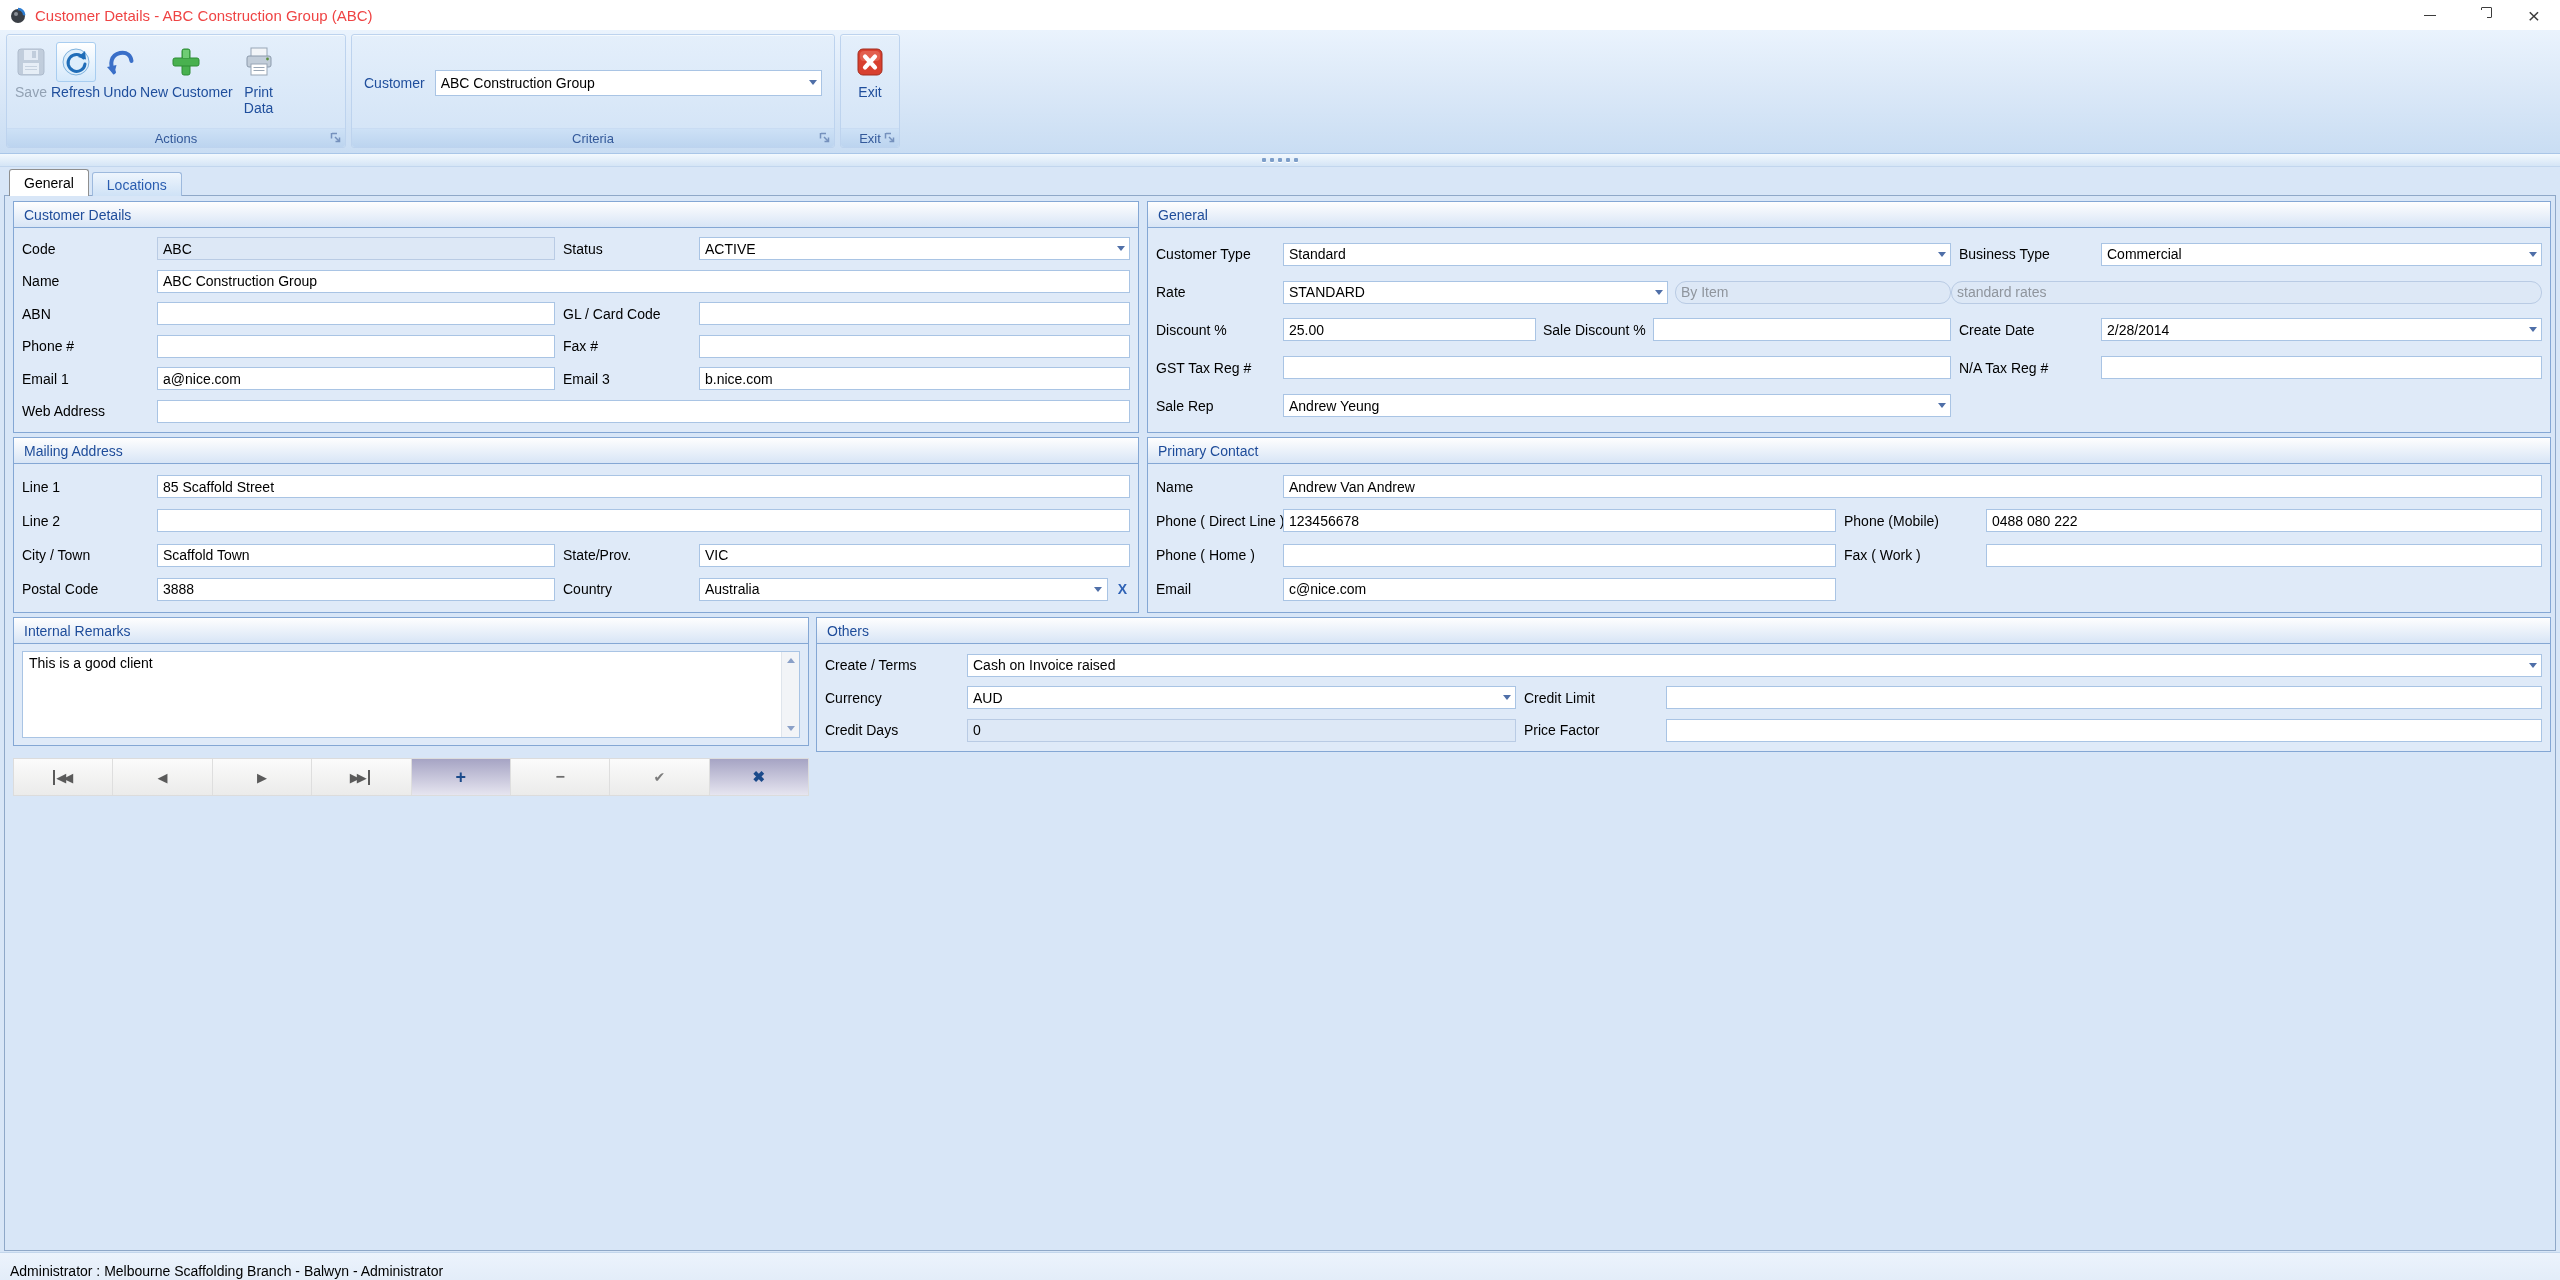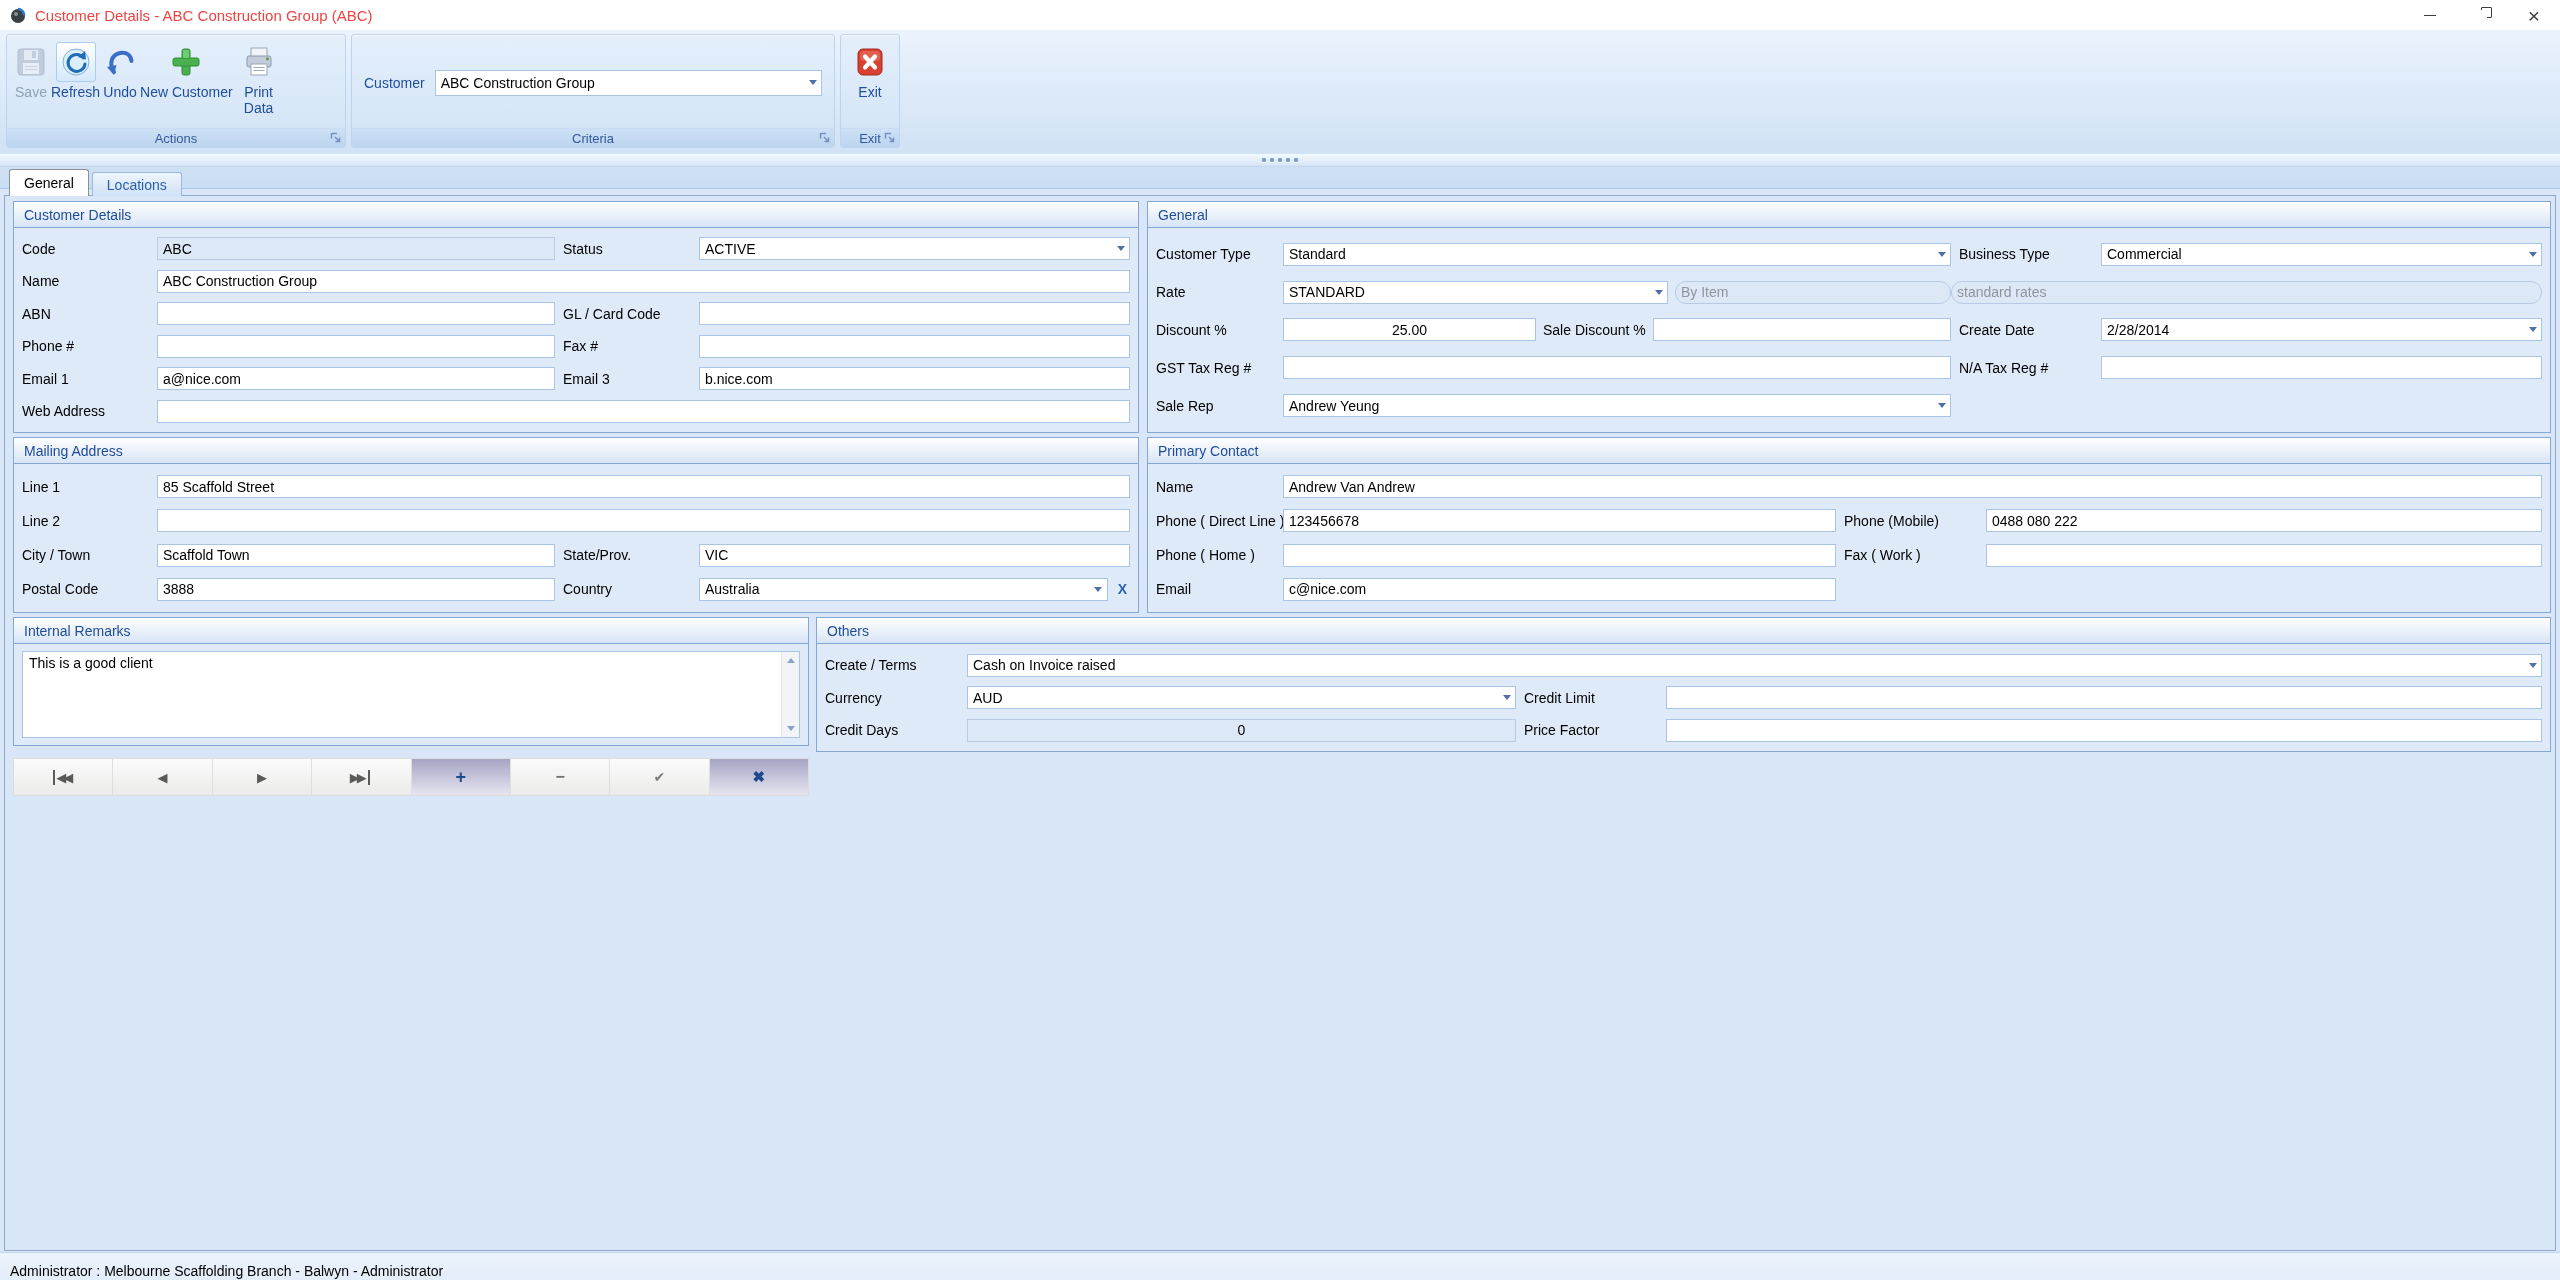--- a/index.html
+++ b/index.html
@@ -15,21 +15,21 @@
 .win-controls { margin-left:auto; display:flex; height:100%; }
 .win-btn { width:52px; display:flex; align-items:center; justify-content:center; color:#3c3c3c; }
 .min-glyph { width:12px; border-top:1.6px solid #3c3c3c; display:inline-block; }
 .restore-glyph { width:10px; height:10px; border:1.5px solid #3c3c3c; border-radius:1px; position:relative; background:#fff; }
 .restore-glyph::before { content:""; position:absolute; width:9px; height:9px; border:1.5px solid #3c3c3c;
   border-radius:1px; top:-4px; left:3px; }
 .restore-glyph::after { content:""; position:absolute; inset:-1px; background:#fff; }
 .close-glyph { font-size:21px; line-height:1; font-weight:400; }
 
 
-.ribbon { position:absolute; left:0; top:30px; width:2560px; height:159px;
+.ribbon { position:absolute; left:0; top:30px; width:2560px; height:124px;
   background:linear-gradient(#eaf3fd,#dcE9f8 45%,#c9ddf3); border-bottom:1px solid #a9c6e8; }
 .rgroup { position:absolute; top:4px; height:114px; border:1px solid #bdd3ee; border-radius:3px;
   background:linear-gradient(#e4effb,#d2e3f6); box-shadow:inset 0 1px 0 #f5fafe; }
 #grp-actions { left:6px; width:340px; }
 #grp-criteria { left:351px; width:484px; }
 #grp-exit { left:840px; width:60px; }
 .rgroup-caption { position:absolute; bottom:0; left:0; right:0; height:19px;
   background:linear-gradient(#cde1f6,#bcd4ef); border-top:1px solid #c9dcf3; border-radius:0 0 3px 3px;
   color:#33599a; font-size:13px; display:flex; align-items:center; justify-content:center; }
 .launcher { position:absolute; right:3px; bottom:3px; display:flex; }
@@ -74,21 +74,21 @@
 #p-cd .panel-bd, #p-ma .panel-bd { grid-template-columns:135px 398px 144px 1fr; }
 #p-gen .panel-bd { grid-template-columns:127px 668px 150px 1fr; }
 #p-pc .panel-bd { grid-template-columns:127px 553px 150px 1fr; }
 #p-ot .panel-bd { grid-template-columns:142px 549px 150px 1fr; }
 .flabel { white-space:nowrap; }
 .l2 { padding-left:8px; }
 .span-all { grid-column:2/5; }
 .span-right { grid-column:3/5; }
 .field { height:23px; border:1px solid #a9c4e4; background:#fff; font:inherit; padding:0 5px; width:100%; color:#000; outline:none; }
 .field.dis { background:#dde8f6; border-color:#b9cbe4; }
-.field.num { text-align:center; }
+.field.num { text-align:left; }
 .field.ghost { color:#8f959d;border-radius:11px; }
 .combo { position:relative; display:flex; height:23px; border:1px solid #a9c4e4; background:#fff; align-items:center; width:100%; }
 .combo input { flex:1; border:none; outline:none; font:inherit; padding:0 5px; background:transparent; min-width:0; }
 .combo .arr { width:17px; height:100%; display:flex; align-items:center; justify-content:center; }
 .arr-tri { width:0; height:0; border:4px solid transparent; border-top:5px solid #4f6fa8; margin-top:4px; }
 .hgroup { display:flex; align-items:center; gap:7px; height:23px; width:100%; }
 .clear-x { color:#2f62b5; font-weight:bold; font-size:14px; padding:0 3px; }
 
 
 #p-ir .panel-bd { display:block; padding:7px 8px; }

